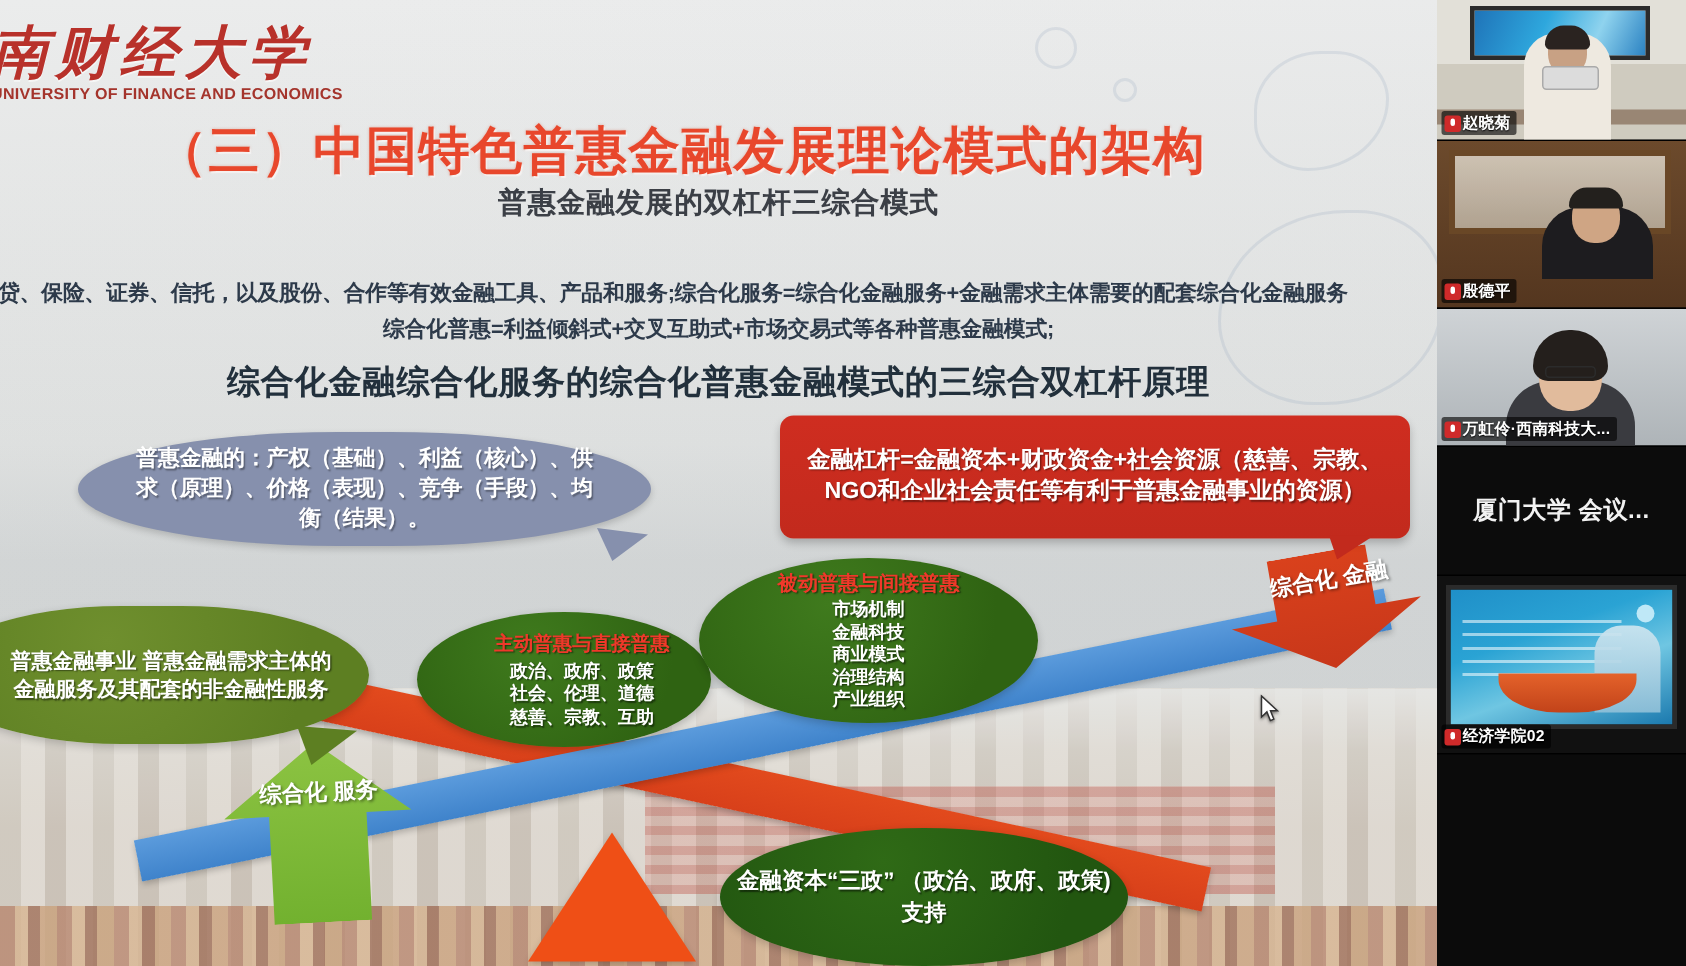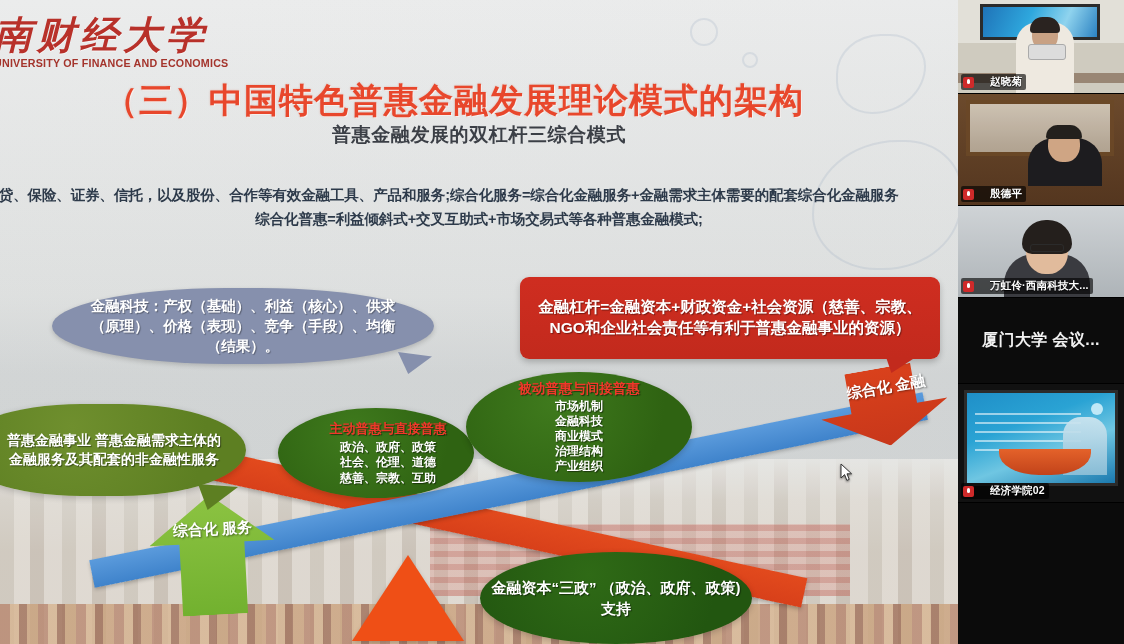--- a/index.html
+++ b/index.html
@@ -224,21 +224,21 @@
   #panel {
     position: absolute; right: 0; top: 0; width: 166px; height: 644px;
     background: #0b0b0b;
   }
   .tile {
     position: relative; width: 166px; overflow: hidden;
     border-bottom: 1px solid #000; background: #141414;
   }
   .tile .namebar {
     position: absolute; left: 3px; bottom: 3px; max-width: 160px;
-    display: flex; align-items: center; gap: 16px;
+    display: flex; align-items: center; gap: 1px;
     background: rgba(0,0,0,.62); padding: 1px 4px 1px 2px; border-radius: 2px;
   }
   .tile .namebar .mic {
     width: 11px; height: 11px; flex: 0 0 11px;
     background: #cf2a2a; border-radius: 2px; position: relative;
   }
   .tile .namebar .mic::after {
     content: ""; position: absolute; left: 4px; top: 2px; width: 3px; height: 5px;
     background: #fff; border-radius: 2px;
     box-shadow: 0 5px 0 -1.5px #fff;
@@ -388,32 +388,33 @@
 
     <div id="logo">
       <div id="logo-cn">南财经大学</div>
       <div id="logo-en">UNIVERSITY OF FINANCE AND ECONOMICS</div>
     </div>
 
     <div id="title">（三）中国特色普惠金融发展理论模式的架构</div>
     <div id="sub1">普惠金融发展的双杠杆三综合模式</div>
     <div id="defline">=信贷、保险、证券、信托，以及股份、合作等有效金融工具、产品和服务;综合化服务=综合化金融服务+金融需求主体需要的配套综合化金融服务</div>
     <div id="sub3">综合化普惠=利益倾斜式+交叉互助式+市场交易式等各种普惠金融模式;</div>
+    <div id="sub4">综合化金融综合化服务的综合化普惠金融模式的三综合双杠杆原理</div>
 
     <div id="lever-red"></div>
     <div id="lever-blue"></div>
     <div id="fulcrum"></div>
 
     <div id="arrow-green"></div>
     <div id="arrow-green-label">综合化 服务</div>
     <div id="arrow-red2"></div>
     <div id="arrow-red-label">综合化 金融</div>
 
     <div id="box-market">
-      <div class="callout-text">金融科技：产权（基础）、利益（核心）、供求（原理）、价格（表现）、竞争（手段）、均衡（结果）。</div>
+      <div class="callout-text">普惠金融的：产权（基础）、利益（核心）、供求（原理）、价格（表现）、竞争（手段）、均衡（结果）。</div>
     </div>
 
     <div id="box-finlever">
       <div class="callout-text">金融杠杆=金融资本+财政资金+社会资源（慈善、宗教、NGO和企业社会责任等有利于普惠金融事业的资源）</div>
     </div>
 
     <div id="box-career">
       <div class="callout-text">普惠金融事业 普惠金融需求主体的金融服务及其配套的非金融性服务</div>
     </div>
 

